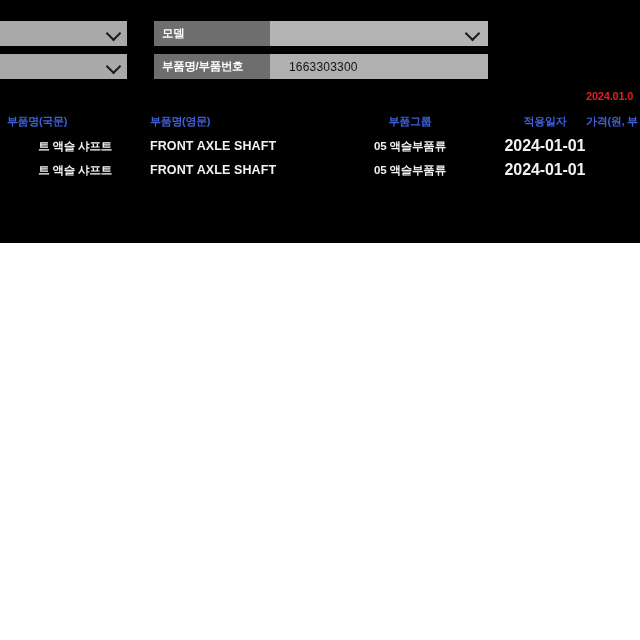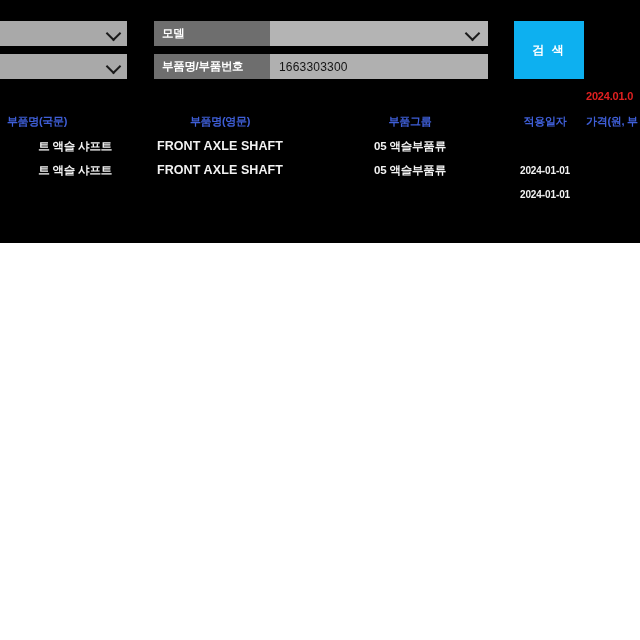--- a/index.html
+++ b/index.html
@@ -116,21 +116,21 @@
     letter-spacing: -0.3px;
     white-space: nowrap;
   }
 
   .field-control {
     position: relative;
     flex: 1;
     background: #b0b0b0;
     display: flex;
     align-items: center;
-    padding-left: 9px;
+    padding-left: 19px;
     box-sizing: border-box;
     color: #1a1a1a;
     font-size: 12px;
   }
   .field-control.sel {
     background: #b4b4b4;
   }
 
   .field-control .chev {
     right: 10px;
@@ -198,29 +198,28 @@
     font-size: 11.5px;
     font-weight: bold;
     letter-spacing: -0.2px;
   }
   .data-cell.eng {
     font-weight: bold;
     font-size: 12.5px;
     letter-spacing: 0.1px;
   }
   .data-cell.date {
-    font-size: 10px;
+    font-size: 16px;
     letter-spacing: -0.1px;
-    margin-top: 25px;
   }
 
   
   .c-kor   { left: -38px;  width: 150px; text-align: right; }
   .c-kor-h { left: -38px;  width: 150px; text-align: center; }
-  .c-eng   { left: 150px;  width: 140px; text-align: center; }
+  .c-eng   { left: 150px;  width: 140px; text-align: left; }
   .c-grp   { left: 350px;  width: 120px; text-align: center; }
   .c-date  { left: 490px;  width: 110px; text-align: center; }
   .c-price { left: 586px;  width: 120px; text-align: left; }
 
   .price-note {
     position: absolute;
     left: 586px;
     top: -14px;
     color: #e02020;
     font-size: 11px;
@@ -264,21 +263,20 @@
 
         <div class="field-row">
           <div class="field-label">부품명/부품번호</div>
           <div class="field-control">
             <span class="text-value">1663303300</span>
           </div>
         </div>
 
       </div>
 
-      <button class="search-btn">검 색</button>
 
     </div>
 
     <div class="results">
 
       <div class="res-row header-row">
         <div class="price-note">2024.01.0</div>
         <div class="cell head-cell c-kor-h">부품명(국문)</div>
         <div class="cell head-cell c-eng">부품명(영문)</div>
         <div class="cell head-cell c-grp">부품그룹</div>

